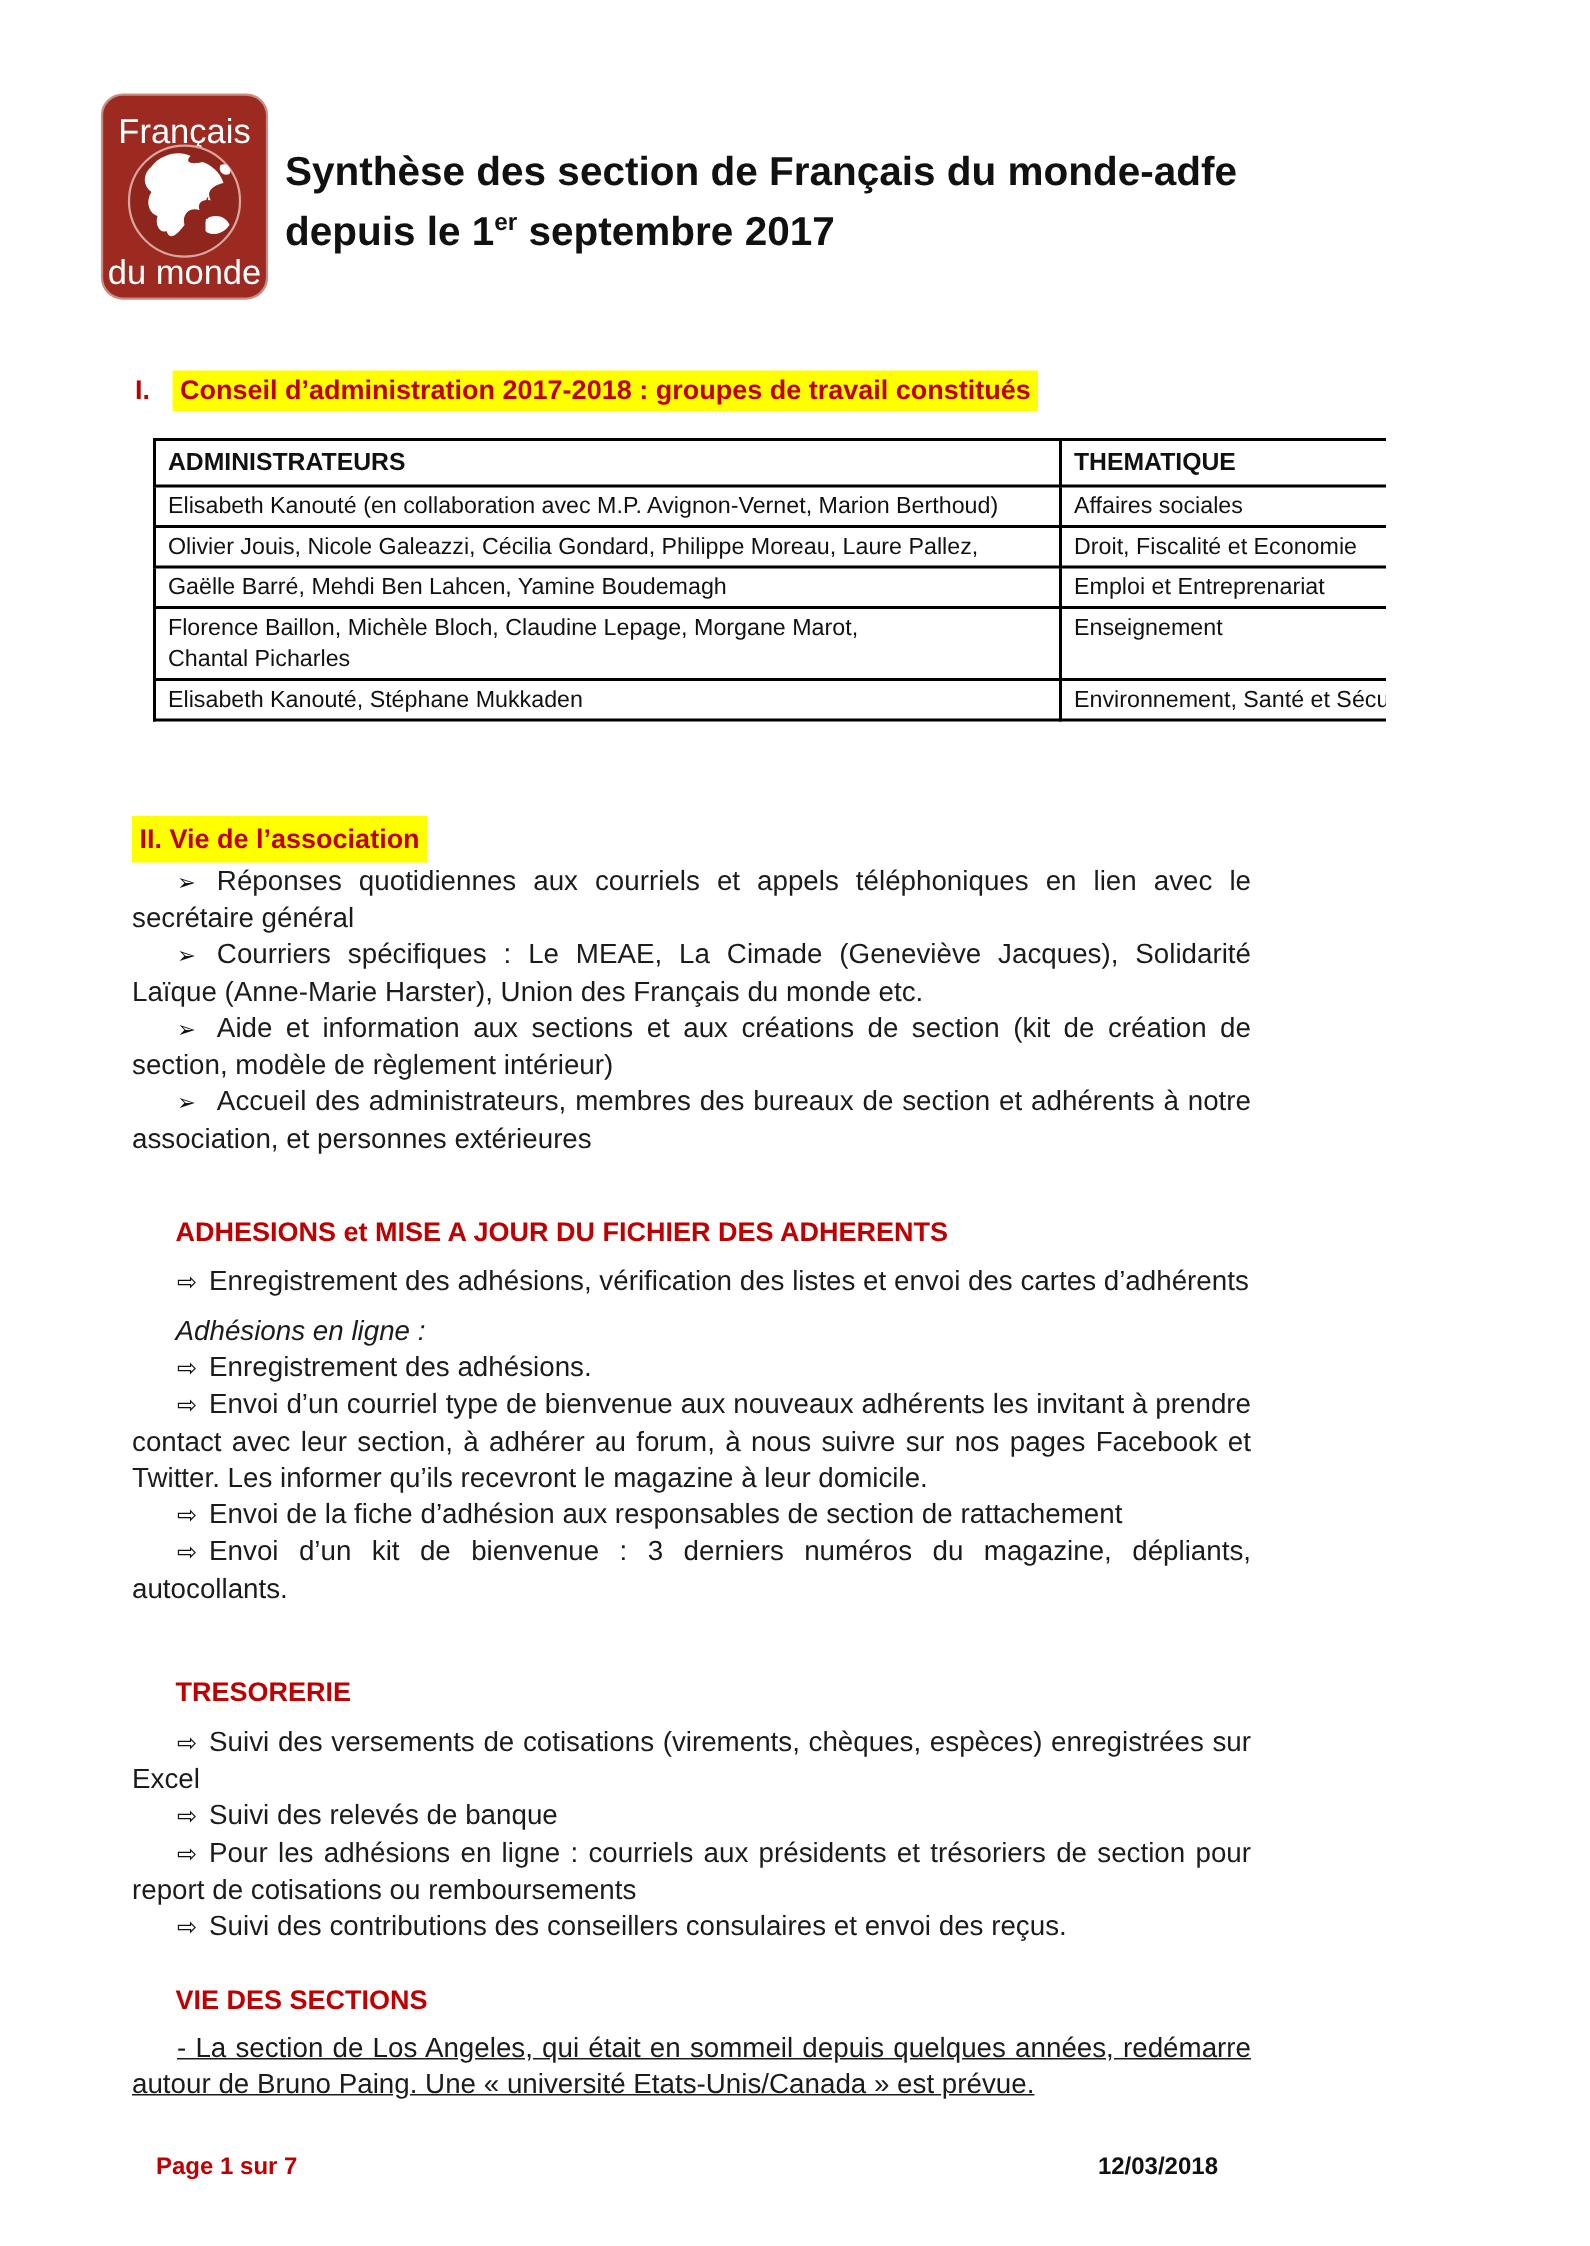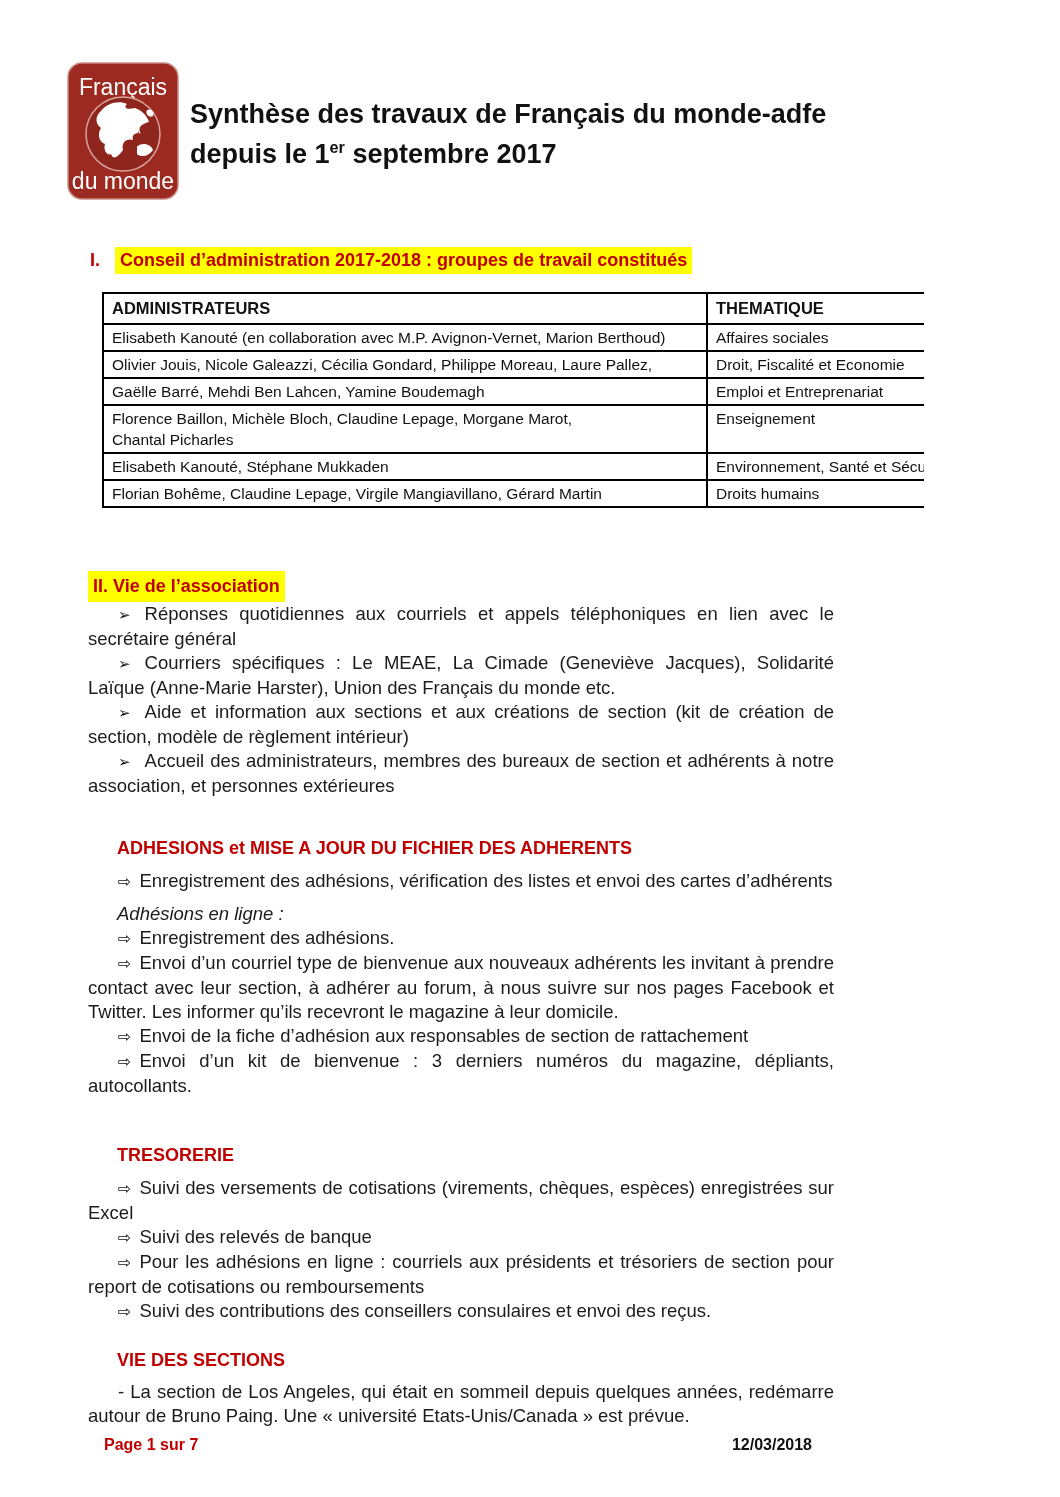--- a/index.html
+++ b/index.html
@@ -56,21 +56,21 @@
   .b2{font-family:"DejaVu Sans",sans-serif;font-size:16px;margin-right:8px;color:#111;}
   .red-head{
     margin:0;text-indent:29px;
     color:#C00000;font-weight:bold;font-size:18px;line-height:24px;
   }
   .mt-adhesions{margin-top:38px;}
   .mt-items{margin-top:9px;}
   .italic-head{margin:8px 0 0 0;font-style:italic;font-size:18.5px;line-height:24px;text-indent:29px;}
   .mt-tresorerie{margin-top:45px;}
   .mt-vie{margin-top:24px;}
-  .body-par{margin-top:8px;}
+  .body-par{margin-top:8px;text-decoration:underline;}
   
   .footer-page{position:absolute;left:104px;top:1436px;color:#C00000;font-weight:bold;font-size:16px;}
   .footer-date{position:absolute;right:112px;top:1436px;color:#111;font-weight:bold;font-size:16px;}
 </style>
 </head>
 <body>
 
 <div class="page">
 
   <div class="logo">
@@ -80,21 +80,21 @@
       <circle cx="56" cy="72" r="37" fill="#8E261D" stroke="#D8A49C" stroke-width="1.5"></circle>
       <path fill="#ffffff" d="M34 49 C40 41 52 38 60 42 C56 46 60 48 68 46 C74 48 80 53 82 60 C74 62 70 66 74 72 C70 70 64 72 66 78 C60 76 54 80 56 88 C50 96 46 98 44 92 C40 94 36 88 38 82 C32 80 30 72 34 66 C28 62 28 54 34 49 Z"></path>
       <path fill="#ffffff" d="M70 84 C76 80 84 82 86 88 C82 94 74 96 70 92 Z"></path>
       <path fill="#ffffff" d="M80 48 C84 46 88 50 86 54 C82 56 78 52 80 48 Z"></path>
       <text x="0" y="0" transform="translate(68 88) rotate(-52)" fill="#8E261D" font-size="12" font-family="Liberation Sans, sans-serif">adfe</text>
       <text x="56" y="127" text-anchor="middle" fill="#ffffff" font-size="23" font-family="Liberation Sans, sans-serif">du monde</text>
     </svg>
   </div>
 
   <div class="title-block">
-    <div>Synthèse des travaux de Français du monde-adfe</div>
+    <div>Synthèse des section de Français du monde-adfe</div>
     <div><span>depuis le 1</span><sup>er</sup><span> septembre 2017</span></div>
   </div>
 
   <div class="content">
 
     <p class="h-sec h1"><span class="numeral">I.</span><span class="hl">Conseil d’administration 2017-2018 : groupes de travail constitués</span></p>
 
     <table class="admin">
       <colgroup>
           <col class="c-admins">
@@ -118,24 +118,20 @@
         <td>Emploi et Entreprenariat</td>
       </tr>
       <tr>
         <td class="cell-admins">Florence Baillon, Michèle Bloch, Claudine Lepage, Morgane Marot,
 Chantal Picharles</td>
         <td>Enseignement</td>
       </tr>
       <tr>
         <td class="cell-admins">Elisabeth Kanouté, Stéphane Mukkaden</td>
         <td>Environnement, Santé et Sécurité</td>
-      </tr>
-      <tr>
-        <td class="cell-admins">Florian Bohême, Claudine Lepage,  Virgile Mangiavillano, Gérard Martin</td>
-        <td>Droits humains</td>
       </tr>
     </tbody>
       </table>
 
     <p class="h-sec h2"><span class="hl">II. Vie de l’association</span></p>
 
     <div class="list-l1">
       <p class="li"><span class="b1">➢</span><span>Réponses quotidiennes aux courriels et appels téléphoniques en lien avec le secrétaire général</span></p>
       <p class="li"><span class="b1">➢</span><span>Courriers spécifiques : Le MEAE, La Cimade (Geneviève Jacques), Solidarité Laïque (Anne-Marie Harster), Union des Français du monde etc.</span></p>
       <p class="li"><span class="b1">➢</span><span>Aide et information aux sections et aux créations de section (kit de création de section, modèle de règlement intérieur)</span></p>

